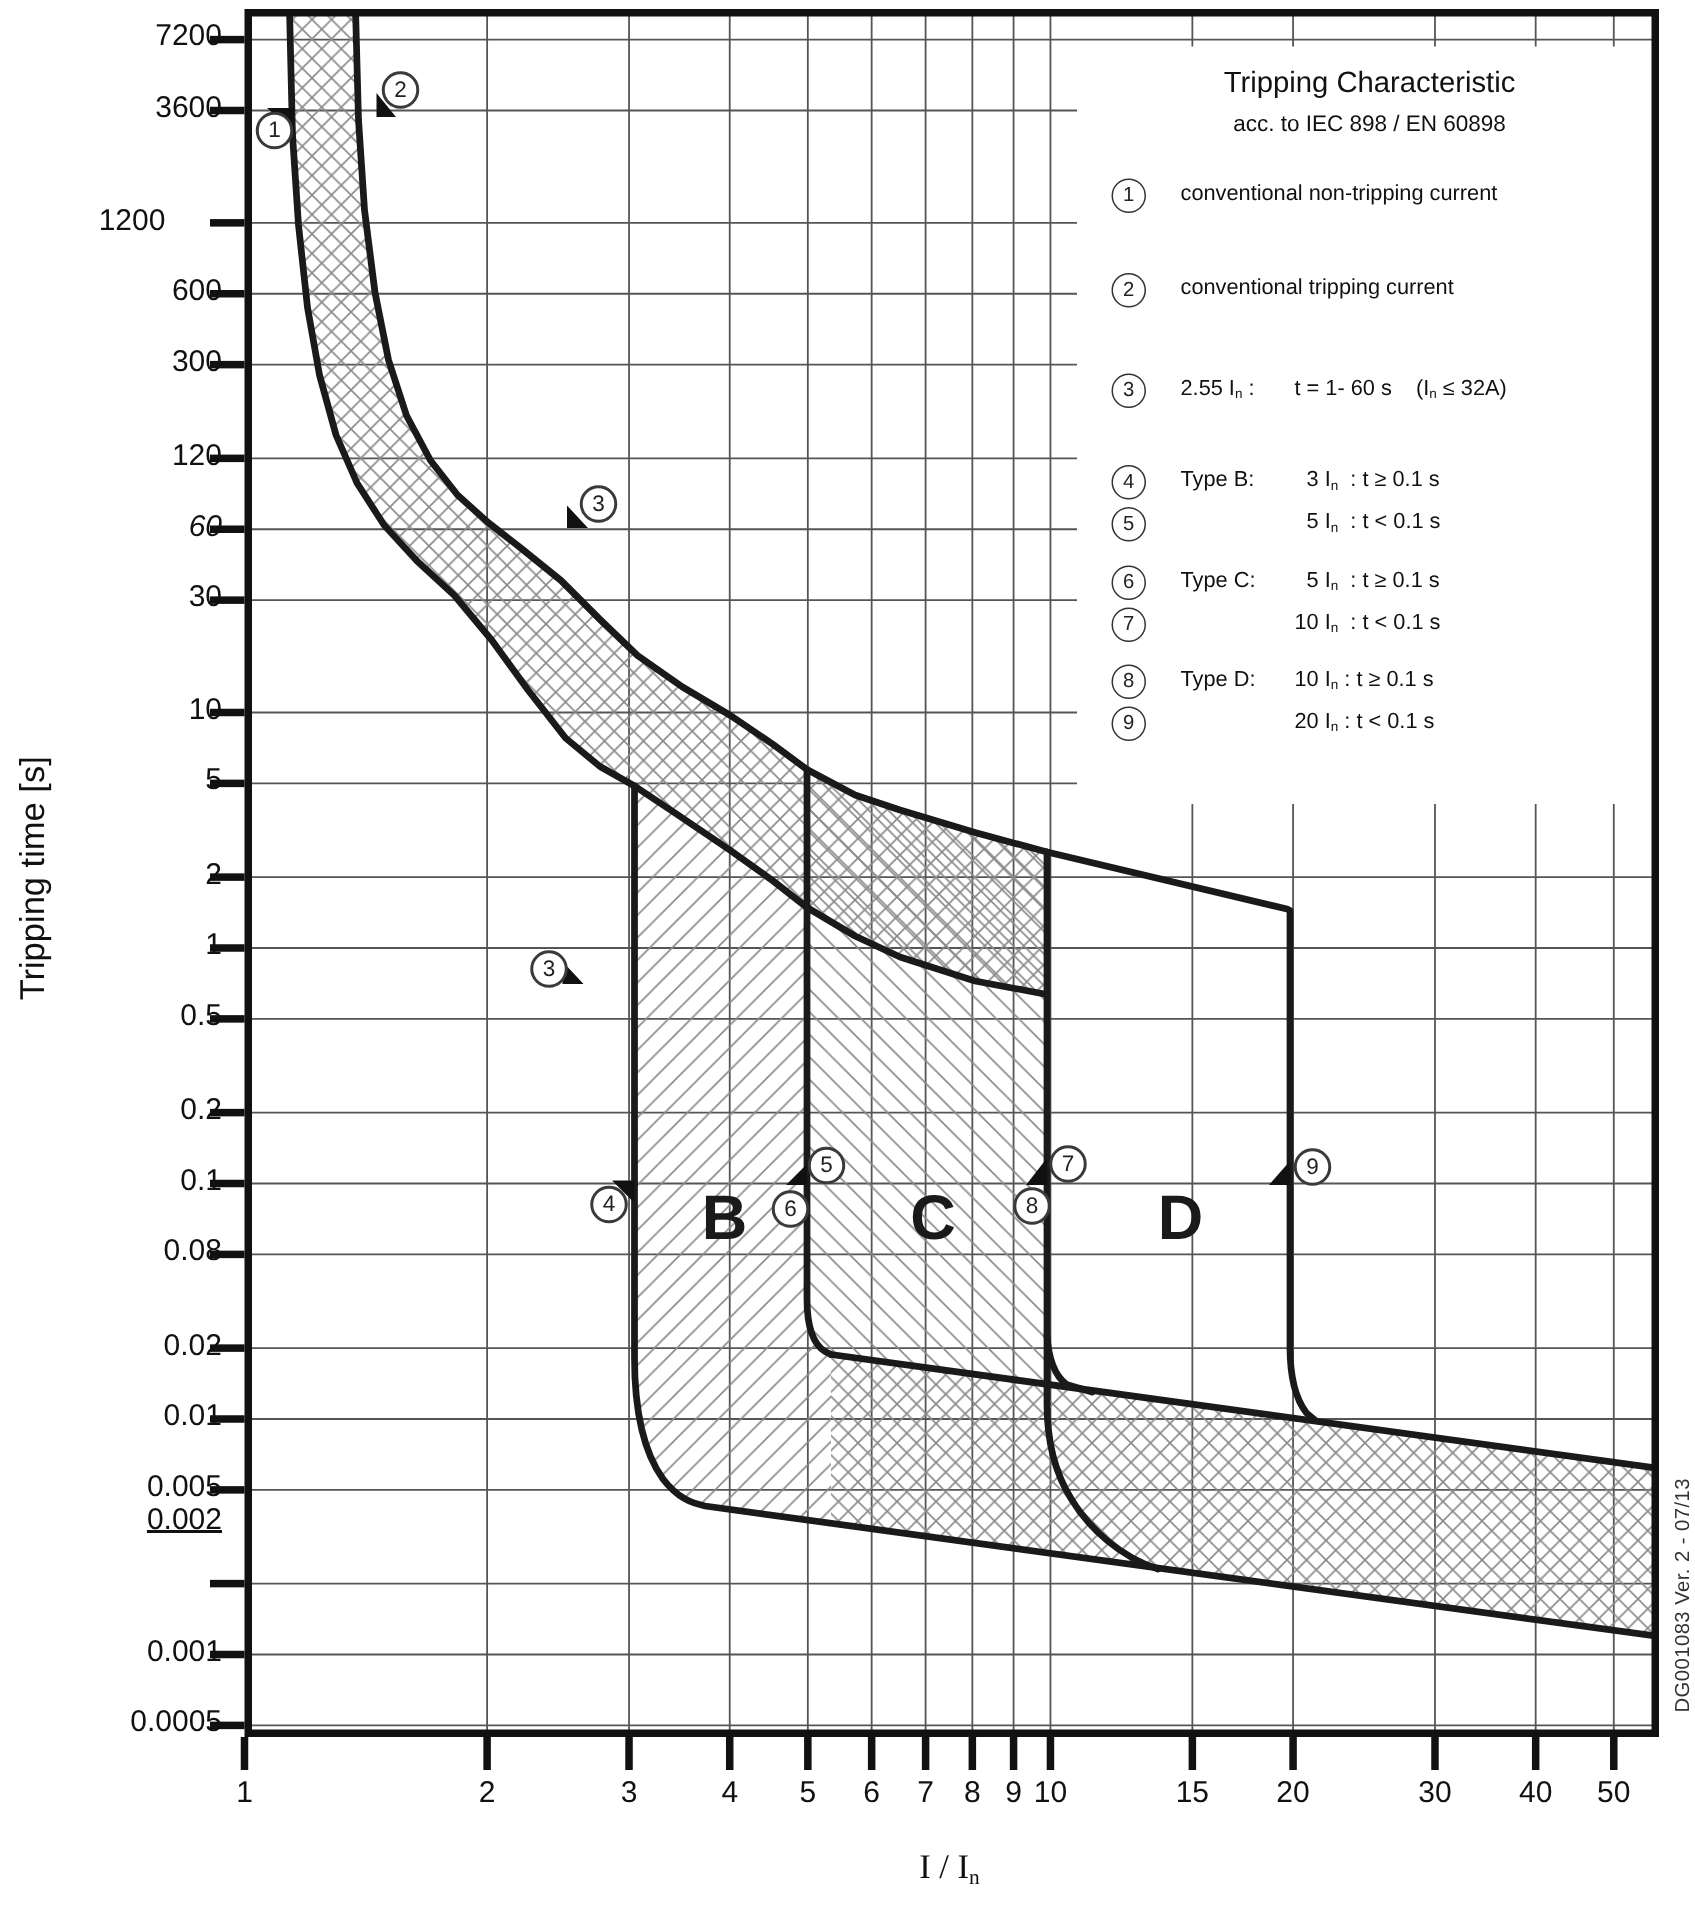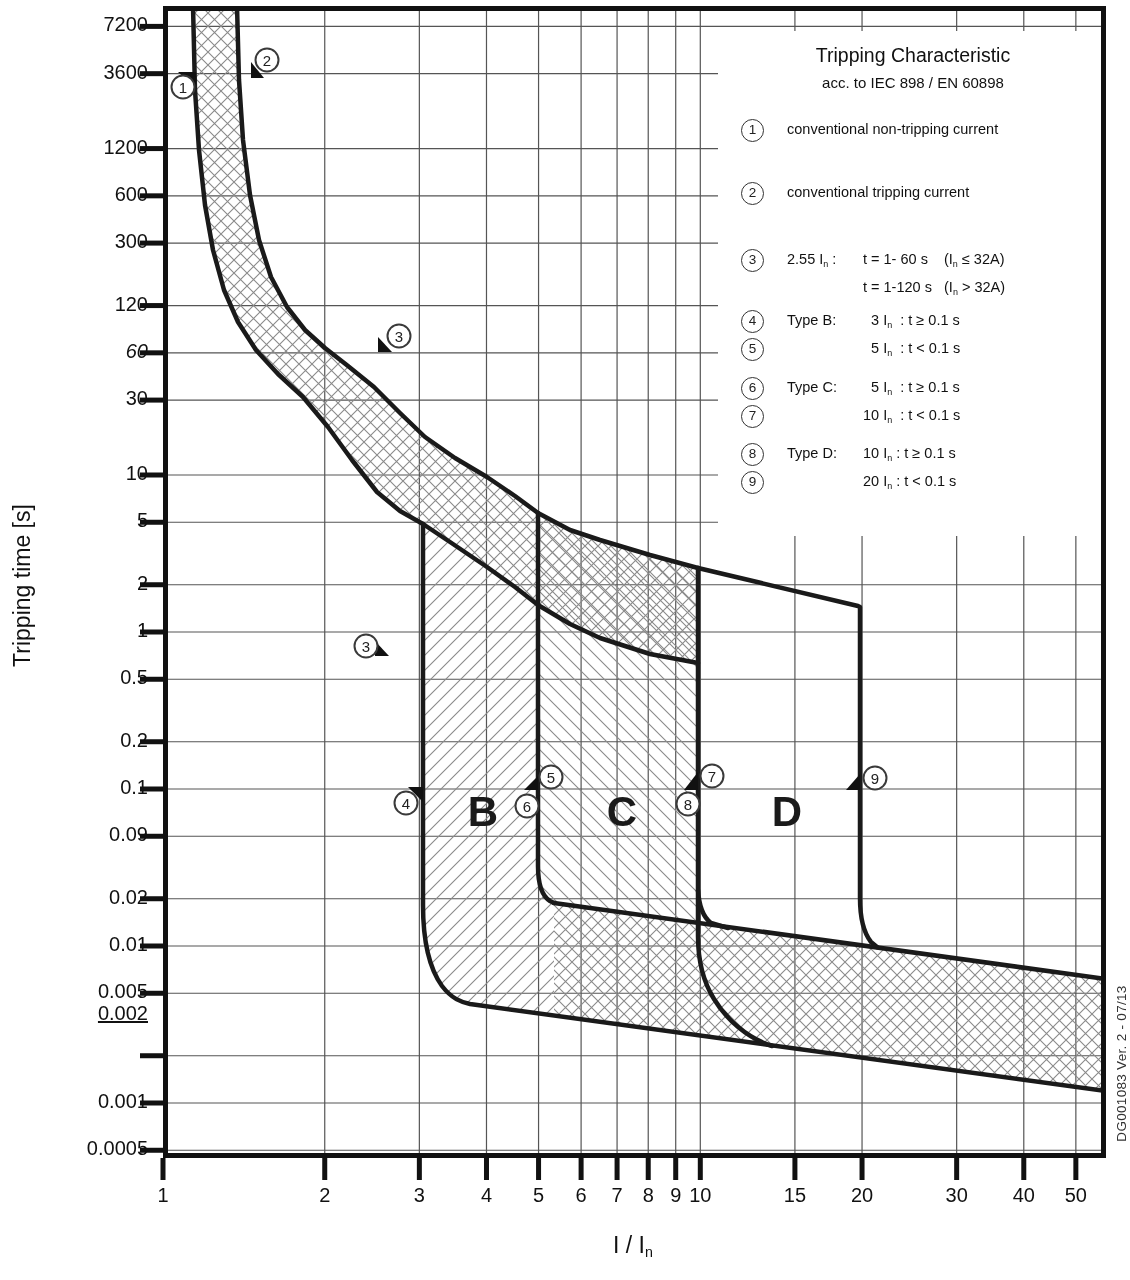--- a/index.html
+++ b/index.html
@@ -3,21 +3,21 @@
 <meta charset="utf-8">
 <style>
   html,body{margin:0;padding:0;background:#fff;}
   #stage{position:relative;width:1130px;height:1280px;background:#fff;overflow:hidden;
          font-family:"Liberation Sans",sans-serif;color:#111;}
   svg{position:absolute;left:0;top:0;}
   .ylab{position:absolute;right:982px;width:120px;text-align:right;font-size:20px;color:#111;white-space:nowrap;}
   .xlab{position:absolute;top:1184px;transform:translateX(-50%);font-size:20px;color:#111;}
   .axis-title-y{position:absolute;left:-128px;top:572px;width:300px;text-align:center;
                 transform:rotate(-90deg);font-size:23px;color:#111;}
-  .axis-title-x{position:absolute;left:483px;top:1232px;width:300px;text-align:center;font-size:23px;color:#111;}
+  .axis-title-x{position:absolute;left:483px;top:1232px;width:300px;text-align:center;font-size:23px;color:#111;font-family:Liberation Serif, serif;}
   .docnum{position:absolute;left:1019px;top:1056px;width:205px;text-align:center;
           transform:rotate(-90deg);font-size:13.5px;color:#333;letter-spacing:0.3px;}
   .region-letter{position:absolute;transform:translate(-50%,-50%);font-size:42px;font-weight:700;color:#1a1a1a;}
   .cmarker{position:absolute;width:25px;height:25px;box-sizing:border-box;border:2px solid #3a3a3a;
            border-radius:50%;background:#fff;transform:translate(-50%,-50%);
            font-size:15px;line-height:21px;text-align:center;color:#222;}
   .legend{position:absolute;left:733px;top:40px;width:372px;}
   .ltitle{position:absolute;left:0;top:4px;width:360px;text-align:center;font-size:19.5px;color:#111;}
   .lsub{position:absolute;left:0;top:34px;width:360px;text-align:center;font-size:15px;color:#111;}
   .lrow{position:absolute;left:8px;}
@@ -160,34 +160,34 @@
         <rect x="954.1572501608746" y="1158" width="5" height="22" fill="#111"></rect>
         <rect x="1021.2868333405141" y="1158" width="5" height="22" fill="#111"></rect>
         <rect x="1073.3565833297428" y="1158" width="5" height="22" fill="#111"></rect>
       </g>
     <rect x="165.5" y="8.5" width="938" height="1147" fill="none" stroke="#111" stroke-width="5"></rect>
   </svg>
 
   <div id="ylabels">
       <div class="ylab" style="top: 13.3988px;">7200</div>
       <div class="ylab" style="top: 60.6605px;">3600</div>
-      <div class="ylab" style="top: 135.569px;">1200</div>
+      <div class="ylab" style="top: 135.569px; text-align: center;">1200</div>
       <div class="ylab" style="top: 182.83px; text-align: right;">600</div>
       <div class="ylab" style="top: 230.092px;">300</div>
       <div class="ylab" style="top: 292.569px;">120</div>
       <div class="ylab" style="top: 339.83px; font-style: italic;">60</div>
       <div class="ylab" style="top: 387.092px;">30</div>
       <div class="ylab" style="top: 462px;">10</div>
       <div class="ylab" style="top: 509.262px;">5</div>
       <div class="ylab" style="top: 571.738px;">2</div>
       <div class="ylab" style="top: 619px;">1</div>
       <div class="ylab" style="top: 666.262px;">0.5</div>
       <div class="ylab" style="top: 728.738px;">0.2</div>
       <div class="ylab" style="top: 776px;">0.1</div>
-      <div class="ylab" style="top: 823.262px;">0.09</div>
+      <div class="ylab" style="top: 823.262px;">0.08</div>
       <div class="ylab" style="top: 885.738px;">0.02</div>
       <div class="ylab" style="top: 933px;">0.01</div>
       <div class="ylab" style="top: 980.262px;">0.005</div>
       <div class="ylab" style="top: 1002px; text-decoration: underline;">0.002</div>
       <div class="ylab" style="top: 1090px;">0.001</div>
       <div class="ylab" style="top: 1137.26px;">0.0005</div>
     </div>
   <div id="xlabels">
       <div class="xlab" style="left: 163px;">1</div>
       <div class="xlab" style="left: 324.743px;">2</div>
@@ -244,25 +244,20 @@
         <div class="ltext">conventional tripping current</div>
       </div>
     </div>
 
     <div class="lrow" style="top:211px;">
       <div class="lline">
         <div class="lcirc">3</div>
         <div class="llabel">2.55 I<sub>n</sub> :</div>
         <div class="ltext">t = 1- 60 s    (I<sub>n</sub> ≤ 32A)</div>
       </div>
-      <div class="lline">
-        <div class="lcirc empty"></div>
-        <div class="llabel"></div>
-        <div class="ltext">t = 1-120 s   (I<sub>n</sub> &gt; 32A)</div>
-      </div>
     </div>
 
     <div class="lrow" style="top:272px;">
       <div class="lline">
         <div class="lcirc">4</div>
         <div class="llabel">Type B:</div>
         <div class="ltext">  3 I<sub>n</sub>  : t ≥ 0.1 s</div>
       </div>
       <div class="lline">
         <div class="lcirc">5</div>

